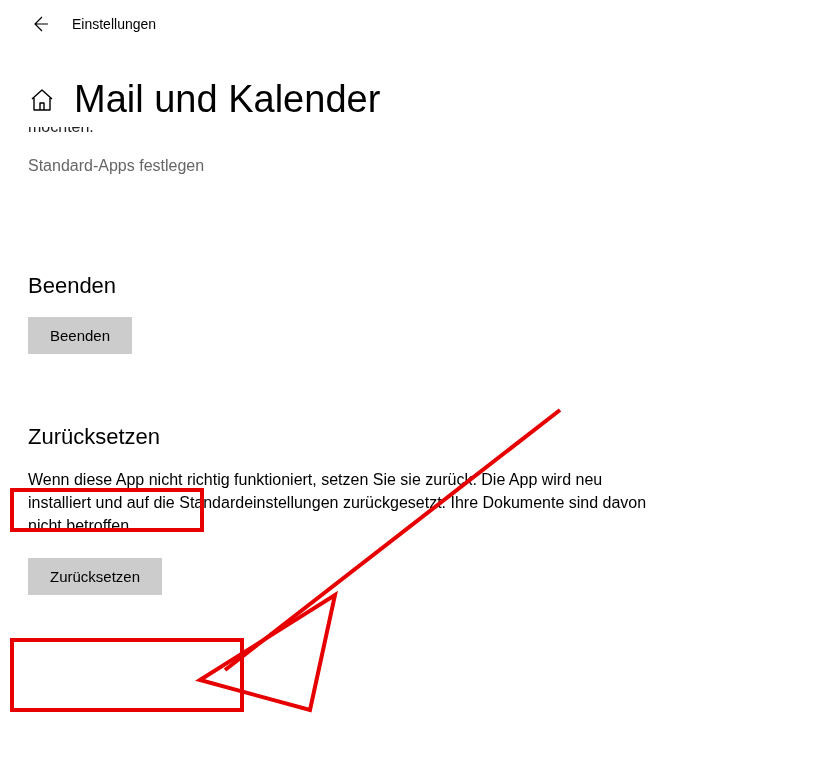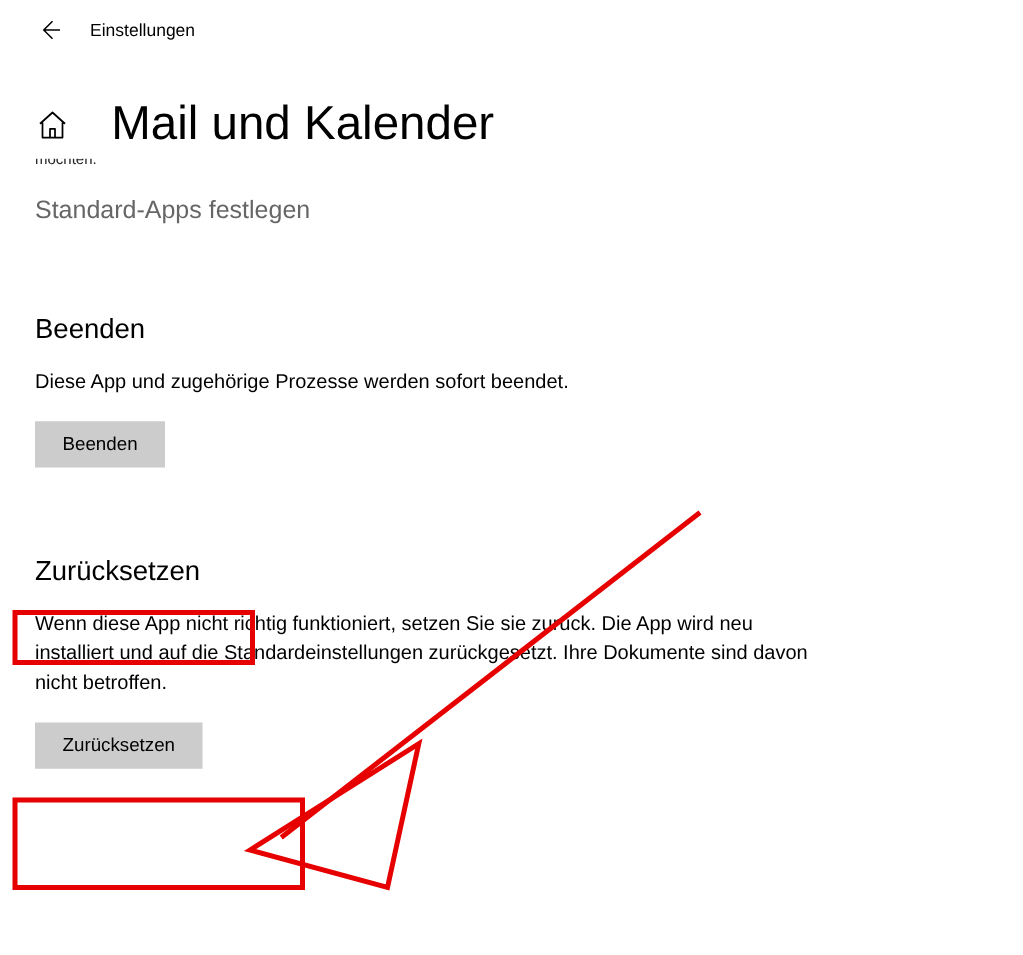--- a/index.html
+++ b/index.html
@@ -26,53 +26,53 @@
       justify-content: center;
       cursor: pointer;
     }
     .window-title {
       font-size: 14px;
       font-weight: 400;
     }
     .page-header {
       display: flex;
       align-items: center;
-      gap: 33px;
+      gap: 18px;
       padding: 30px 28px 10px 28px;
     }
     .home-icon {
       width: 28px;
       height: 28px;
       display: flex;
       align-items: center;
       justify-content: center;
       cursor: pointer;
     }
     .page-title {
       font-size: 38px;
       font-weight: 300;
       color: #000;
     }
     .content {
       padding: 0 28px;
     }
     .truncated-line {
-      font-size: 12px;
+      font-size: 16px;
       color: #222;
       margin-top: -4px;
       margin-bottom: 22px;
       overflow: hidden;
       height: 8px;
       line-height: 0;
     }
     .link-text {
-      font-size: 20px;
+      font-size: 16px;
       color: #666666;
       cursor: pointer;
-      margin-bottom: 70px;
+      margin-bottom: 98px;
       display: inline-block;
     }
     .section-heading {
       font-size: 22px;
       font-weight: 400;
       margin-bottom: 18px;
     }
     .section-desc {
       font-size: 16px;
       line-height: 1.45;
@@ -118,21 +118,20 @@
 </div>
 
 <div class="content">
 
   <div class="truncated-line">möchten.</div>
 
   <a class="link-text">Standard-Apps festlegen</a>
 
   <div class="terminate-section">
     <h2 class="section-heading">Beenden</h2>
-    <p class="section-desc">Diese App und zugehörige Prozesse werden sofort beendet.</p>
     <button class="win-button">Beenden</button>
   </div>
 
   <div class="reset-section">
     <h2 class="section-heading">Zurücksetzen</h2>
     <p class="section-desc">Wenn diese App nicht richtig funktioniert, setzen Sie sie zurück. Die App wird neu installiert und auf die Standardeinstellungen zurückgesetzt. Ihre Dokumente sind davon nicht betroffen.</p>
     <button class="win-button">Zurücksetzen</button>
   </div>
 
 </div>

